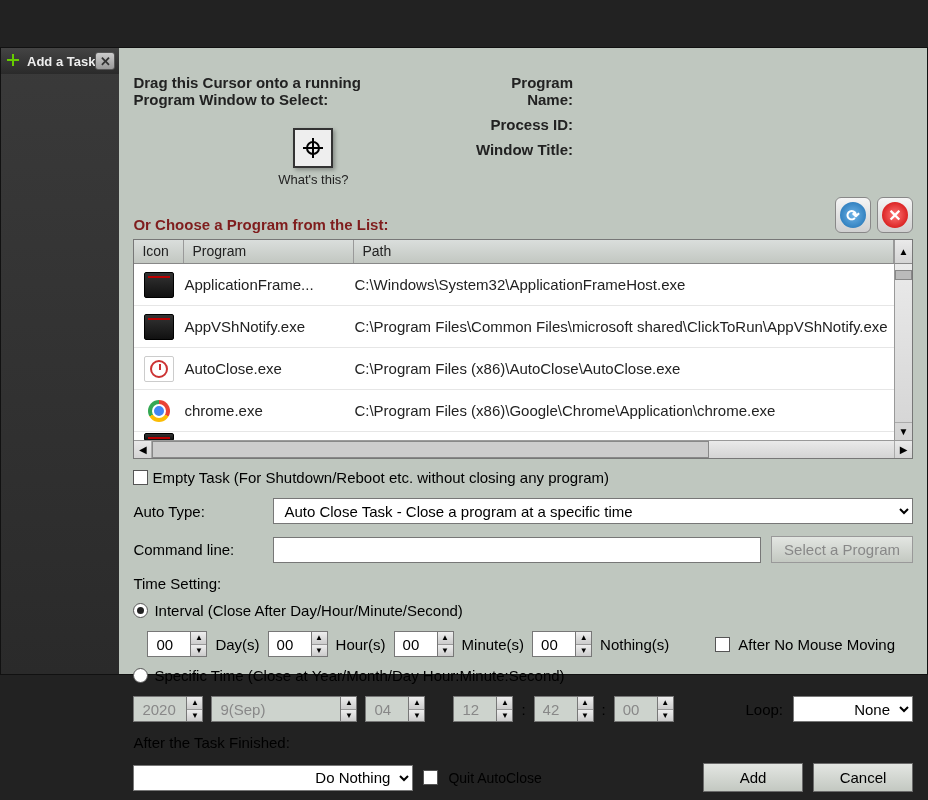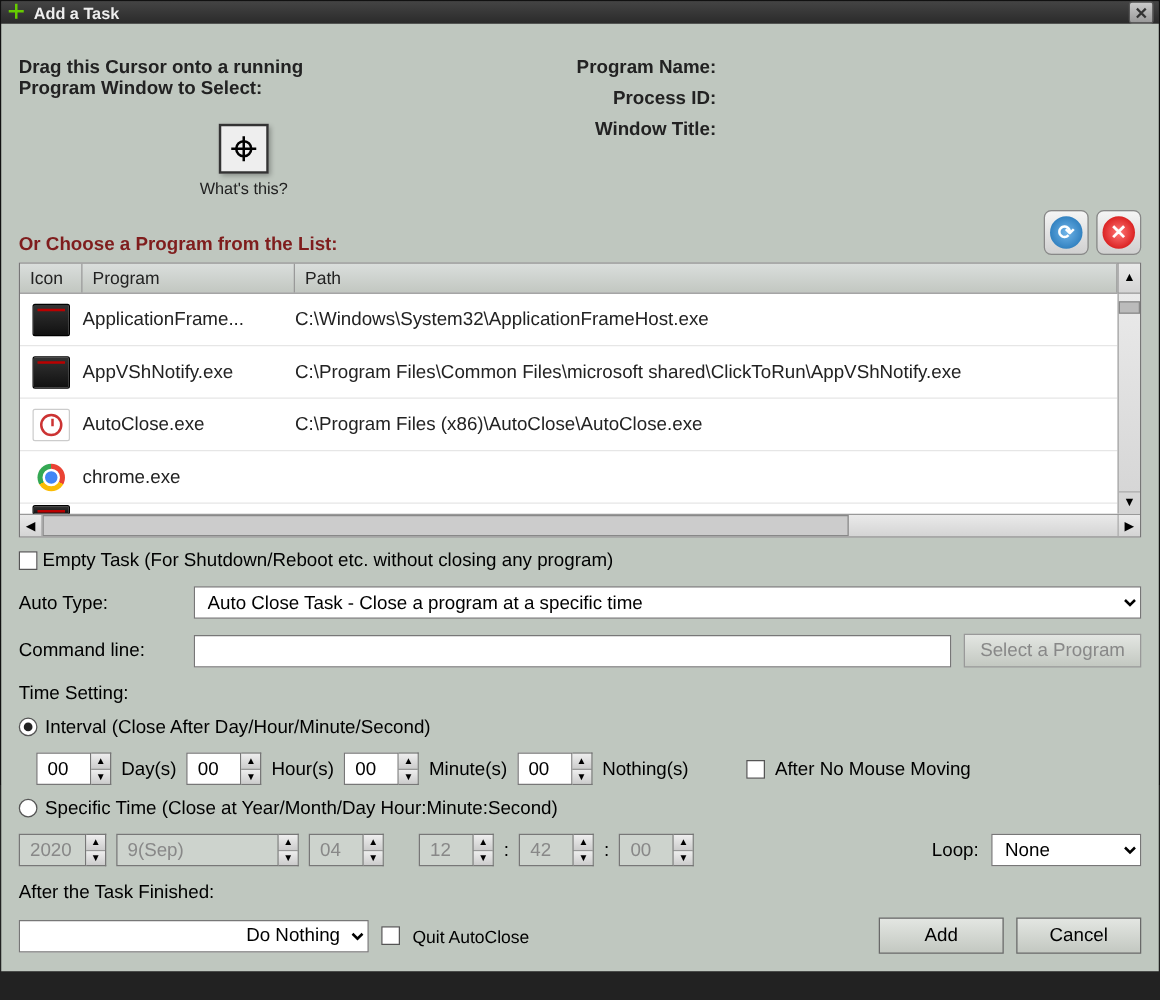--- a/index.html
+++ b/index.html
@@ -10,21 +10,22 @@
   width: 928px;
   height: 800px;
   overflow: hidden;
 }
 .window {
   width: 928px;
   height: 628px;
   background: linear-gradient(#3a3a3a, #2a2a2a);
   border: 1px solid #111;
   display: flex;
-  flex-direction: column;
+  flex-direction: row;
+  margin-top: 47px;
 }
 .titlebar {
   height: 26px;
   background: linear-gradient(#444, #2a2a2a);
   display: flex;
   align-items: center;
   padding: 0 4px;
   color: #eee;
   font-weight: bold;
   font-size: 13px;
@@ -206,21 +207,21 @@
 }
 .spinner input {
   width:44px; text-align:left; padding-left:8px; height:26px; border:1px solid #777; background:#fff; font-size:15px;
 }
 .spinner.disabled input { background:#cdd3cd; color:#888;}
 .spinbtns { display:flex; flex-direction:column; width:16px; border:1px solid #777; border-left:none;}
 .spinbtns div{flex:1;display:flex;align-items:center;justify-content:center;font-size:8px;background:linear-gradient(#eee,#ccc);cursor:pointer;}
 .spinbtns div:first-child{border-bottom:1px solid #999;}
 .spinner.wide input{width:100px;}
 .loop-group{margin-left:auto;display:flex;align-items:center;gap:10px;}
-.loop-select{width:120px;}
+.loop-select{width:120px;text-align:right;}
 .after-select{width:280px;text-align:right;}
 .bottom-row{display:flex;align-items:center;gap:10px;margin-top:6px;}
 .bottom-row .spacer{flex:1;}
 .action-btn{min-width:100px;padding:5px 0;}
 </style>
 </head>
 <body>
 
 <div class="window">
   <div class="titlebar">
@@ -296,20 +297,21 @@
               <div class="cell-program">AutoClose.exe</div>
               <div class="cell-path">C:\Program Files (x86)\AutoClose\AutoClose.exe</div>
             </div>
             <div class="list-row">
               <div class="cell-icon">
                 <div class="icon-box" style="background:transparent;">
                   <div class="icon-chrome"></div>
                 </div>
               </div>
               <div class="cell-program">chrome.exe</div>
+              <div class="cell-path">C:\Program Files (x86)\Google\Chrome\Application\chrome.exe</div>
             </div>
             <div class="list-row" style="height: 10px;">
               <div class="cell-icon">
                 <div class="icon-box icon-dark" style="height:8px"></div>
               </div>
             </div>
           </div>
         <div class="vscroll">
           <div class="track">
               <div class="thumb"></div>

